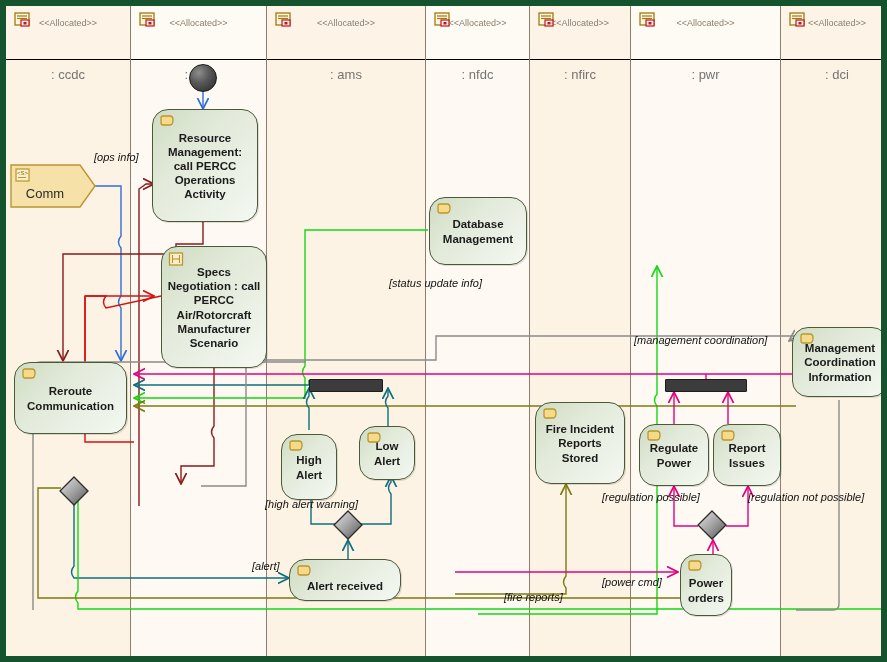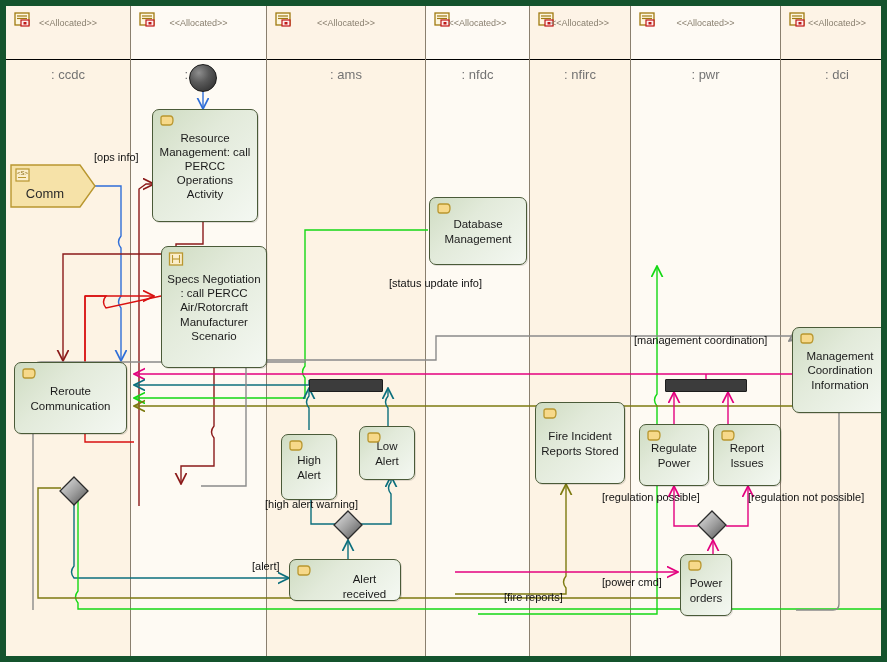--- a/index.html
+++ b/index.html
@@ -13,46 +13,46 @@
   .lane-head{position:absolute;left:0;right:0;top:0;height:54px;background:#fdf3e6;
              border-bottom:1px solid #000;box-sizing:border-box;}
   .lane.alt .lane-head{background:#fefaf4;}
   .lane-stereo{position:absolute;left:0;right:0;top:12px;text-align:center;font-size:9px;color:#8a8070;}
   .lane-title{position:absolute;left:0;right:0;top:29px;text-align:center;font-size:13px;color:#737373;margin-top:32px;}
 
   
   .comp-icon{position:absolute;left:8px;top:6px;width:18px;height:16px;}
 
   
-  .node{position:absolute;box-sizing:border-box;border:1.4px solid #4a5a38;border-radius:7px;
+  .node{position:absolute;box-sizing:border-box;border:1.4px solid #4a5a38;border-radius:16px;
         background:linear-gradient(135deg,#cfdcc2 0%,#e2eada 38%,#f4f8f2 100%);
         box-shadow:1px 1px 0 rgba(0,0,0,.12);
         display:flex;align-items:center;justify-content:center;text-align:center;
-        font-size:11.5px;font-weight:normal;color:#1b1b1b;line-height:1.22;padding:4px 5px 3px;}
+        font-size:11.5px;font-weight:bold;color:#1b1b1b;line-height:1.22;padding:4px 5px 3px;}
   .node .lbl{display:block;width:100%;}
   .node-icon{position:absolute;left:6px;top:5px;width:15px;height:13px;}
 
   
   .signal{position:absolute;box-sizing:border-box;}
   .signal .sbody{position:absolute;inset:0;}
   .signal .stext{position:absolute;left:0;right:16px;bottom:7px;text-align:center;font-size:13px;color:#2a2a2a;}
 
   
   .fork{position:absolute;background:#3c3c3c;border:1px solid #1d1d1d;border-radius:1px;}
 
   
   .diamond{position:absolute;}
 
   
   .initial{position:absolute;border-radius:50%;
            background:radial-gradient(circle at 34% 30%,#8e8e8e 0%,#5a5a5a 40%,#262626 100%);
            border:1px solid #1a1a1a;}
 
   
-  .elabel{position:absolute;font-size:11px;color:#111;white-space:nowrap;}
+  .elabel{position:absolute;font-size:11px;color:#111;white-space:nowrap;font-style:italic;}
 
   svg.wires{position:absolute;left:0;top:0;width:887px;height:662px;pointer-events:none;}
 </style>
 </head>
 <body>
 
 <div id="canvas">
 
   <div class="lane" style="left:0;width:125px;">
     <div class="lane-body"></div>
@@ -338,21 +338,21 @@
 
   <div class="node" style="left:353px;top:420px;width:56px;height:54px;">
     <span class="node-icon">
       <svg width="17" height="15" viewBox="0 0 17 15">
         <path d="M2,3 Q2,1 4,1 L11,1 Q14,1 14,5 Q14,10 11,10 L4,10 Q2,10 2,8 Z" fill="#f7d98a" stroke="#b9972f" stroke-width="1.3"></path>
       </svg>
     </span>
     <span class="lbl">Low Alert</span>
   </div>
 
-  <div class="node" style="left:283px;top:553px;width:112px;height:42px;padding-left:44px;">
+  <div class="node" style="left:283px;top:553px;width:112px;height:42px;">
     <span class="node-icon">
       <svg width="17" height="15" viewBox="0 0 17 15">
         <path d="M2,3 Q2,1 4,1 L11,1 Q14,1 14,5 Q14,10 11,10 L4,10 Q2,10 2,8 Z" fill="#f7d98a" stroke="#b9972f" stroke-width="1.3"></path>
       </svg>
     </span>
     <span class="lbl" style="padding-top:12px;">Alert received</span>
   </div>
 
   <div class="node" style="left:529px;top:396px;width:90px;height:82px;">
     <span class="node-icon">
@@ -383,21 +383,21 @@
 
   <div class="node" style="left:674px;top:548px;width:52px;height:62px;">
     <span class="node-icon">
       <svg width="17" height="15" viewBox="0 0 17 15">
         <path d="M2,3 Q2,1 4,1 L11,1 Q14,1 14,5 Q14,10 11,10 L4,10 Q2,10 2,8 Z" fill="#f7d98a" stroke="#b9972f" stroke-width="1.3"></path>
       </svg>
     </span>
     <span class="lbl" style="padding-top:10px;">Power orders</span>
   </div>
 
-  <div class="node" style="left:786px;top:321px;width:96px;height:86px;text-align:center;">
+  <div class="node" style="left:786px;top:321px;width:96px;height:70px;text-align:center;">
     <span class="node-icon">
       <svg width="17" height="15" viewBox="0 0 17 15">
         <path d="M2,3 Q2,1 4,1 L11,1 Q14,1 14,5 Q14,10 11,10 L4,10 Q2,10 2,8 Z" fill="#f7d98a" stroke="#b9972f" stroke-width="1.3"></path>
       </svg>
     </span>
     <span class="lbl">Management Coordination Information</span>
   </div>
 
   <div class="fork" style="left:303px;top:373px;width:72px;height:11px;"></div>
   <div class="fork" style="left:659px;top:373px;width:80px;height:11px;"></div>

